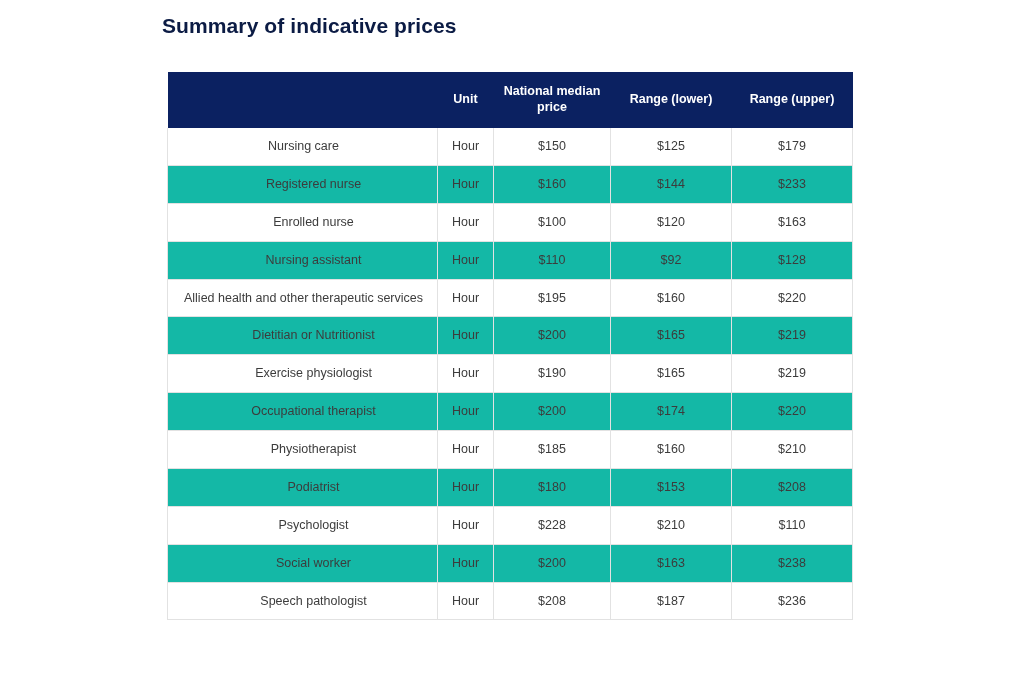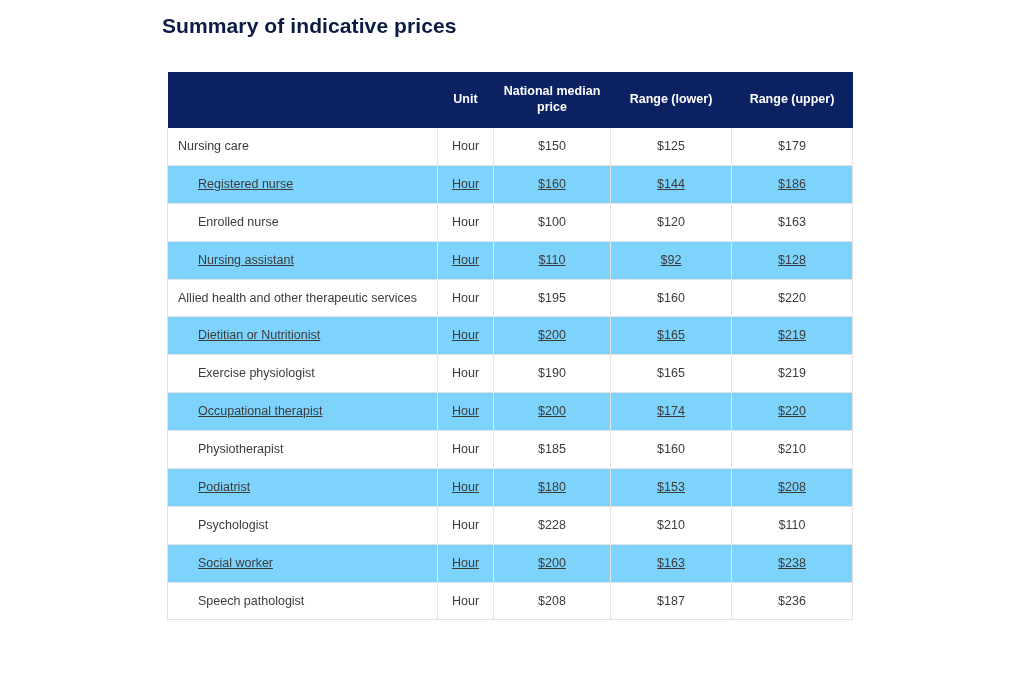--- a/index.html
+++ b/index.html
@@ -67,29 +67,28 @@
     height: 14px;
     line-height: 1.35;
   }
   table.price-table tbody td:first-child {
     border-left: 1px solid #e2e2e2;
   }
   table.price-table tbody tr:last-child td {
     border-bottom: 1px solid #e2e2e2;
   }
   table.price-table tbody td.name {
-    text-align: left;
+    text-align: center;
     padding-left: 10px;
   }
   table.price-table tbody td.name.indent {
     padding-left: 30px;
   }
   table.price-table tbody tr.alt td {
-    background: #7dd3fc;
-    text-decoration: underline;
+    background: #14b8a6;
   }
   table.price-table tbody tr.plain td {
     background: #ffffff;
   }
   .col-w1 { width: 270px; }
   .col-w2 { width: 56px; }
   .col-w3 { width: 117px; }
   .col-w4 { width: 121px; }
   .col-w5 { width: 121px; }
 </style>
@@ -124,21 +123,21 @@
             <td>Hour</td>
             <td>$150</td>
             <td>$125</td>
             <td>$179</td>
           </tr>
           <tr class="alt">
             <td class="name indent">Registered nurse</td>
             <td>Hour</td>
             <td>$160</td>
             <td>$144</td>
-            <td>$186</td>
+            <td>$233</td>
           </tr>
           <tr class="plain">
             <td class="name indent">Enrolled nurse</td>
             <td>Hour</td>
             <td>$100</td>
             <td>$120</td>
             <td>$163</td>
           </tr>
           <tr class="alt">
             <td class="name indent">Nursing assistant</td>

